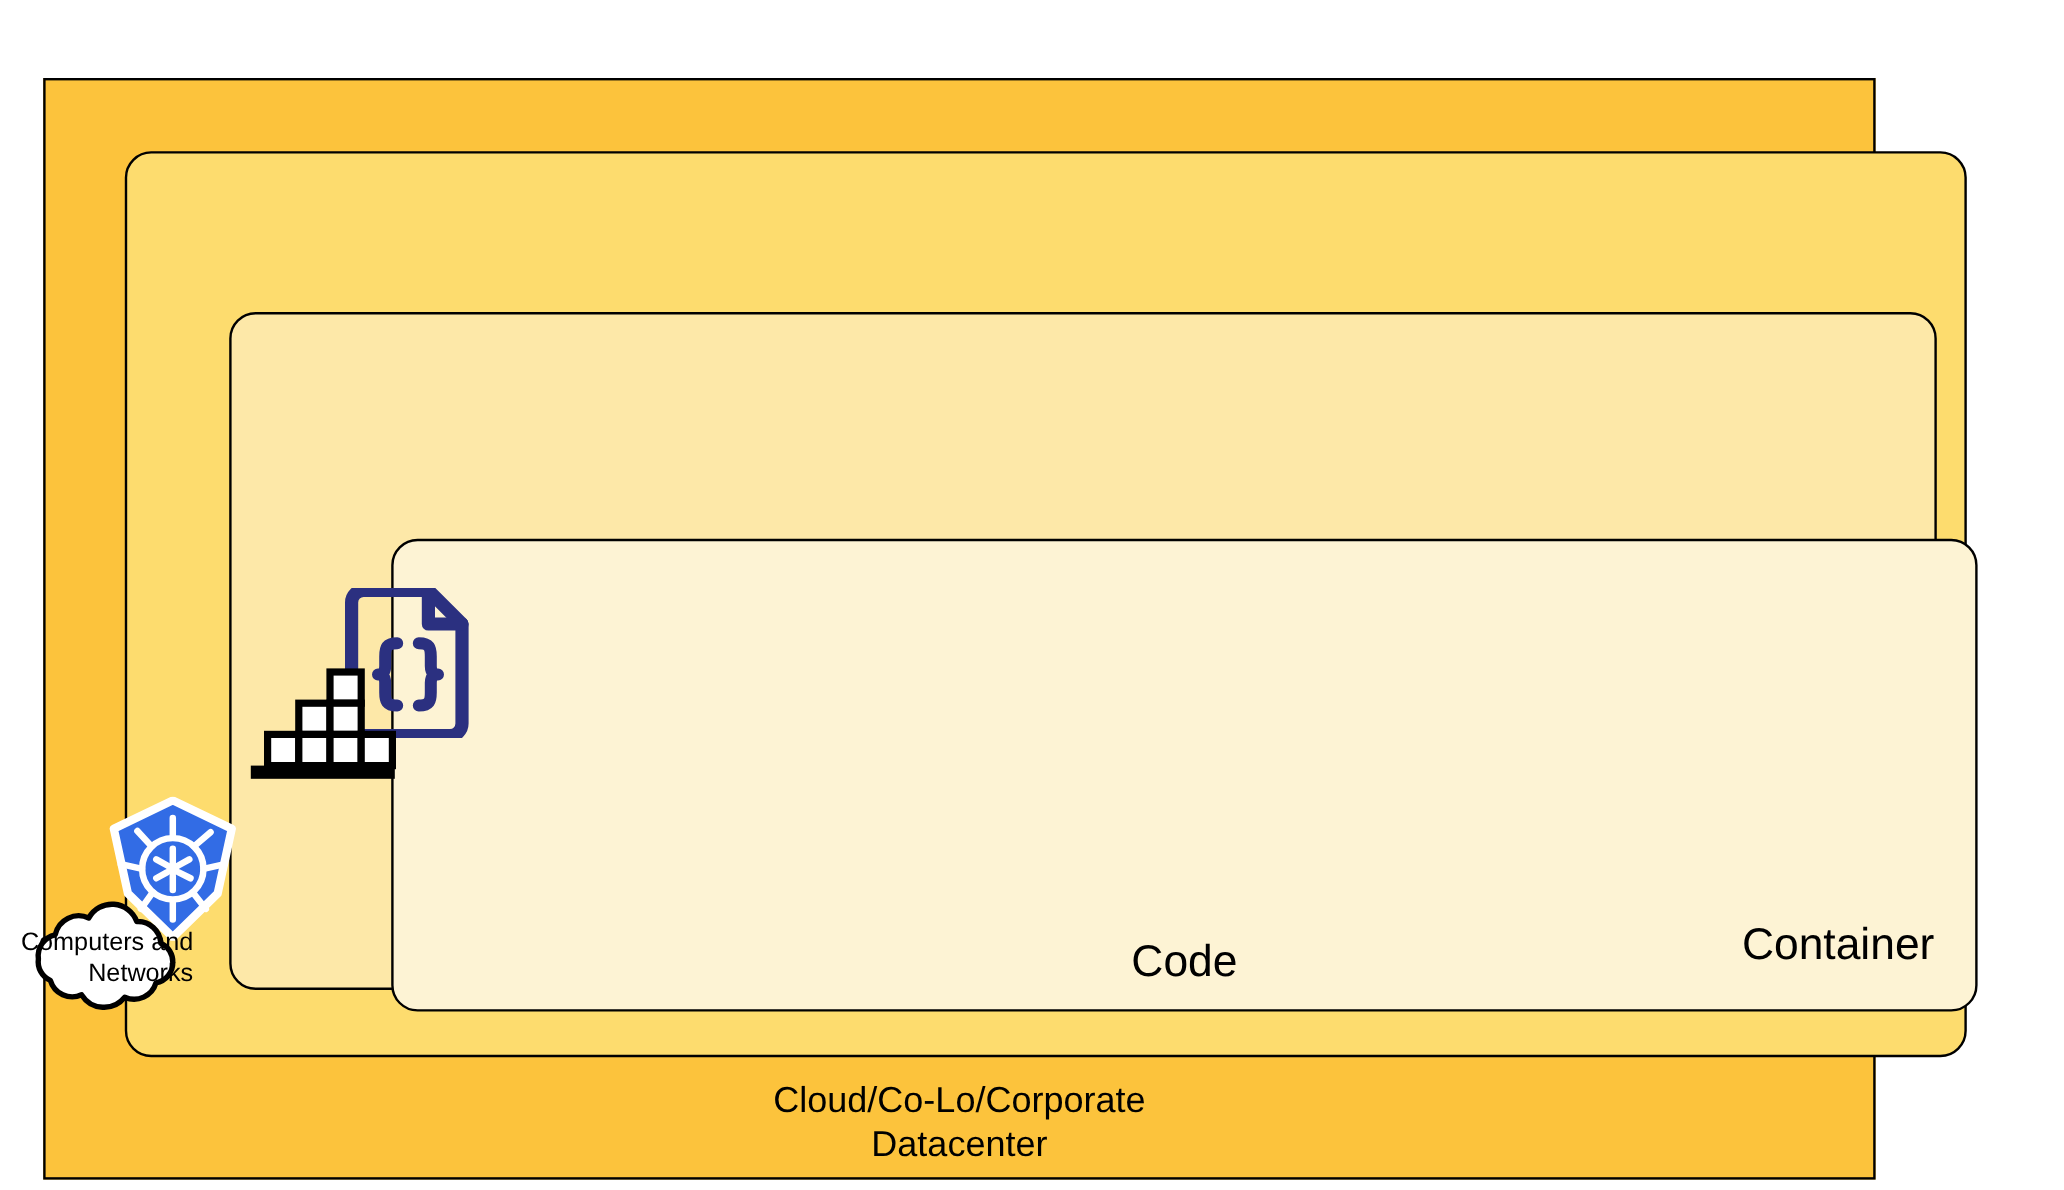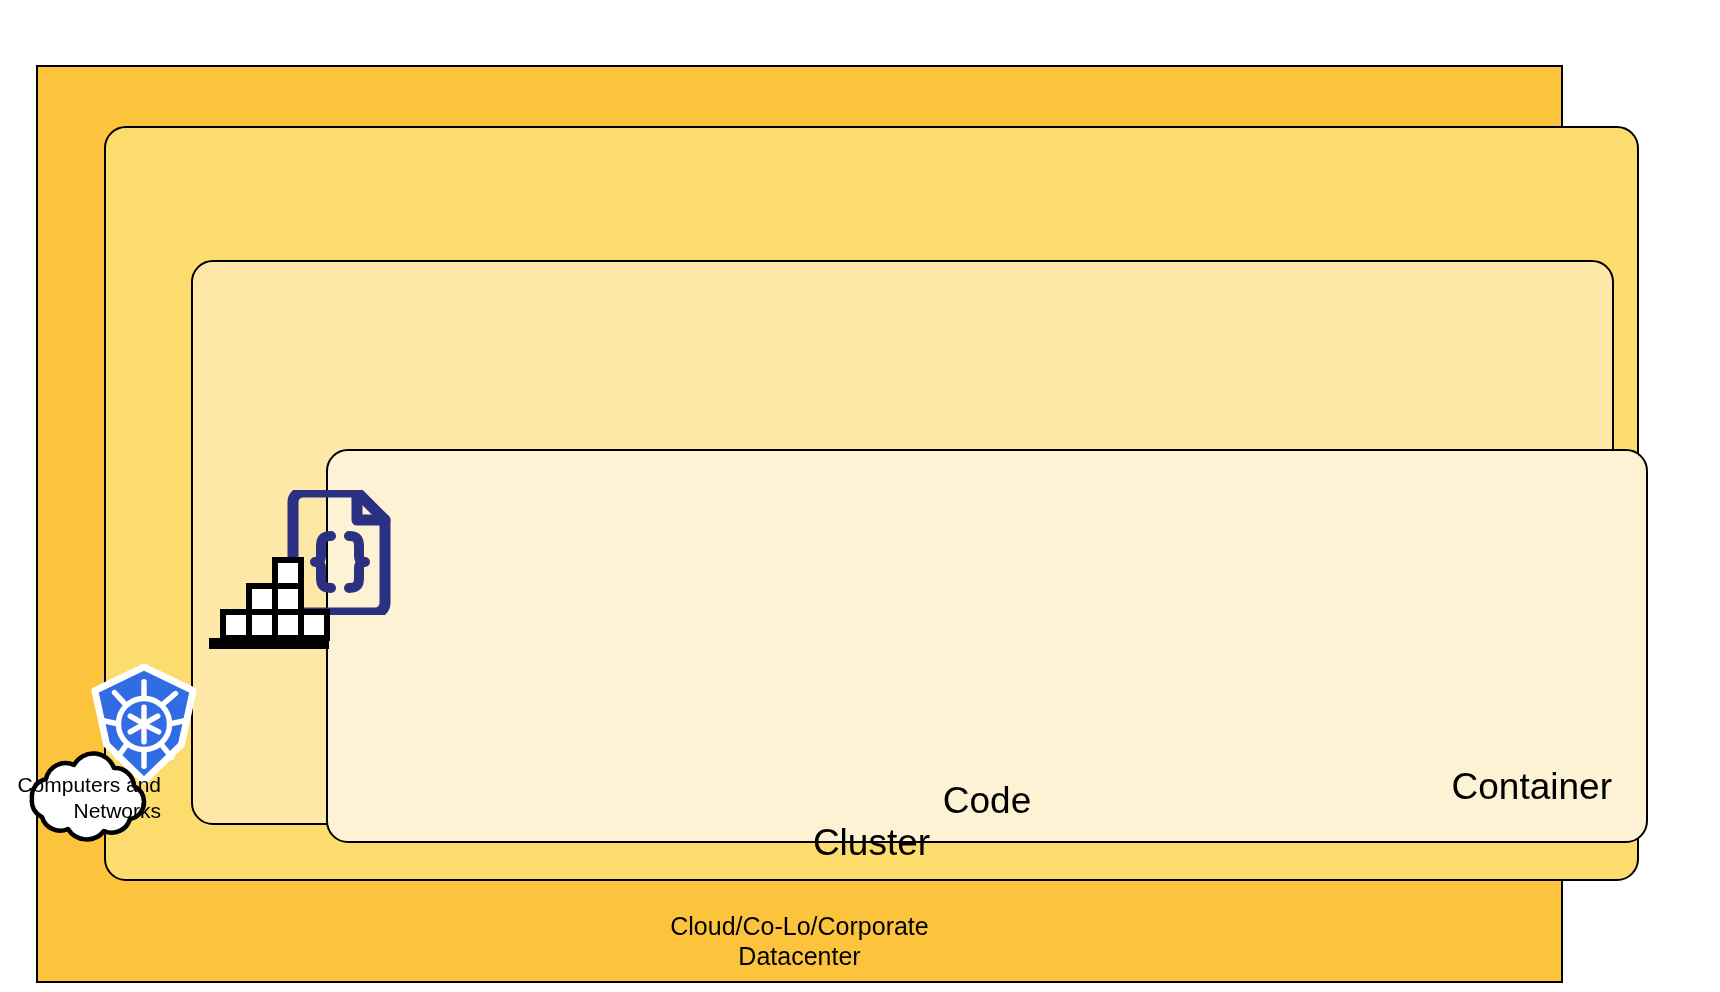--- a/index.html
+++ b/index.html
@@ -98,21 +98,21 @@
     left: 0;
     right: 0;
     bottom: 14px;
     font-size: 37px;
   }
 
   #label-datacenter {
     left: 0;
     right: 0;
     bottom: 10px;
-    font-size: 25px;
+    font-size: 30px;
   }
 
   
   .icon-wrap {
     position: absolute;
   }
 
   #icon-code-doc {
     left: 90px;
     top: 228px;
@@ -213,21 +213,20 @@
             <rect x="74" y="30" width="26" height="26"></rect>
             <rect x="22" y="56" width="26" height="26"></rect>
             <rect x="48" y="56" width="26" height="26"></rect>
             <rect x="74" y="56" width="26" height="26"></rect>
             <rect x="100" y="56" width="26" height="26"></rect>
           </g>
           <rect x="8" y="82" width="120" height="11" fill="#000000"></rect>
         </svg>
       </span>
 
-      <div class="layer-label" id="label-cluster">Cluster</div>
     </div>
 
     <span class="icon-wrap" id="icon-kubernetes">
       <svg viewBox="0 0 120 122" width="118" height="120" aria-hidden="true">
         <polygon points="60,3 110,27 98,82 60,119 22,82 10,27" fill="#326ce5" stroke="#ffffff" stroke-width="7" stroke-linejoin="round"></polygon>
         <g fill="none" stroke="#ffffff" stroke-width="5.5" stroke-linecap="round">
           <circle cx="60" cy="61" r="26"></circle>
           <circle cx="60" cy="61" r="5.5" fill="#ffffff" stroke="none"></circle>
           <line x1="60" y1="34" x2="60" y2="18"></line>
           <line x1="60" y1="88" x2="60" y2="104"></line>

